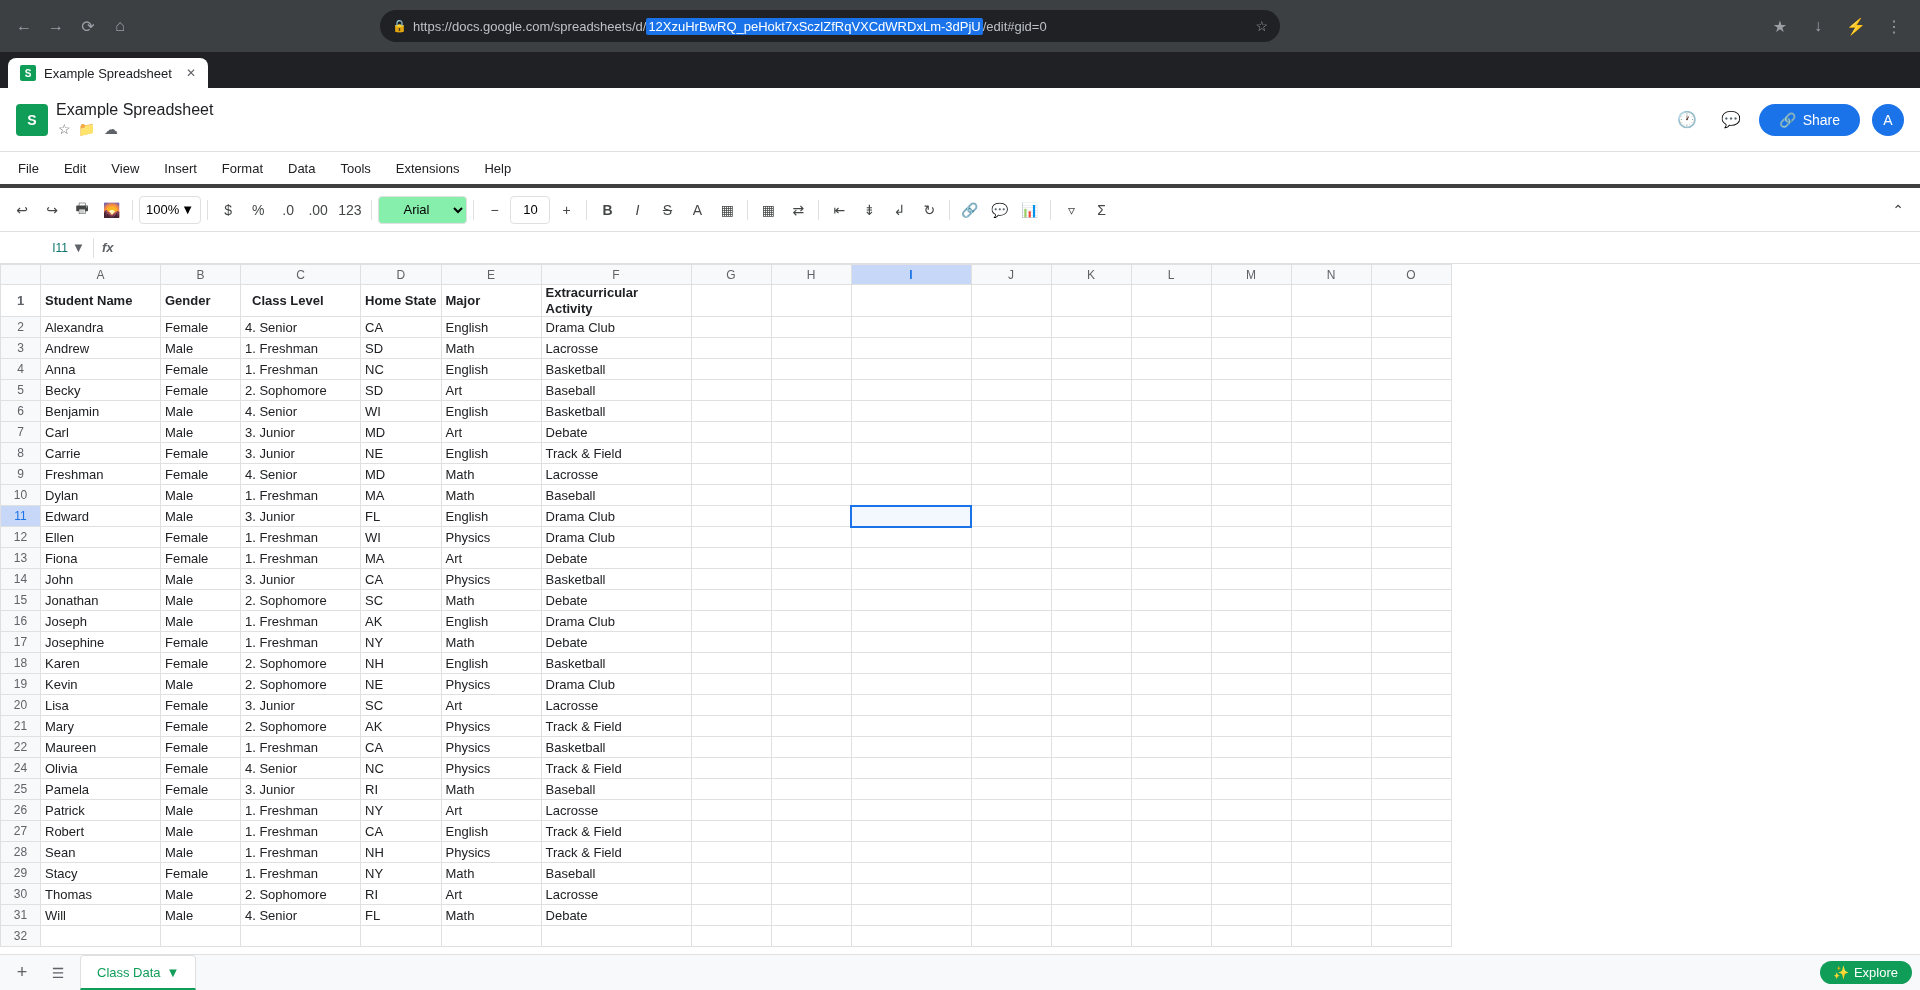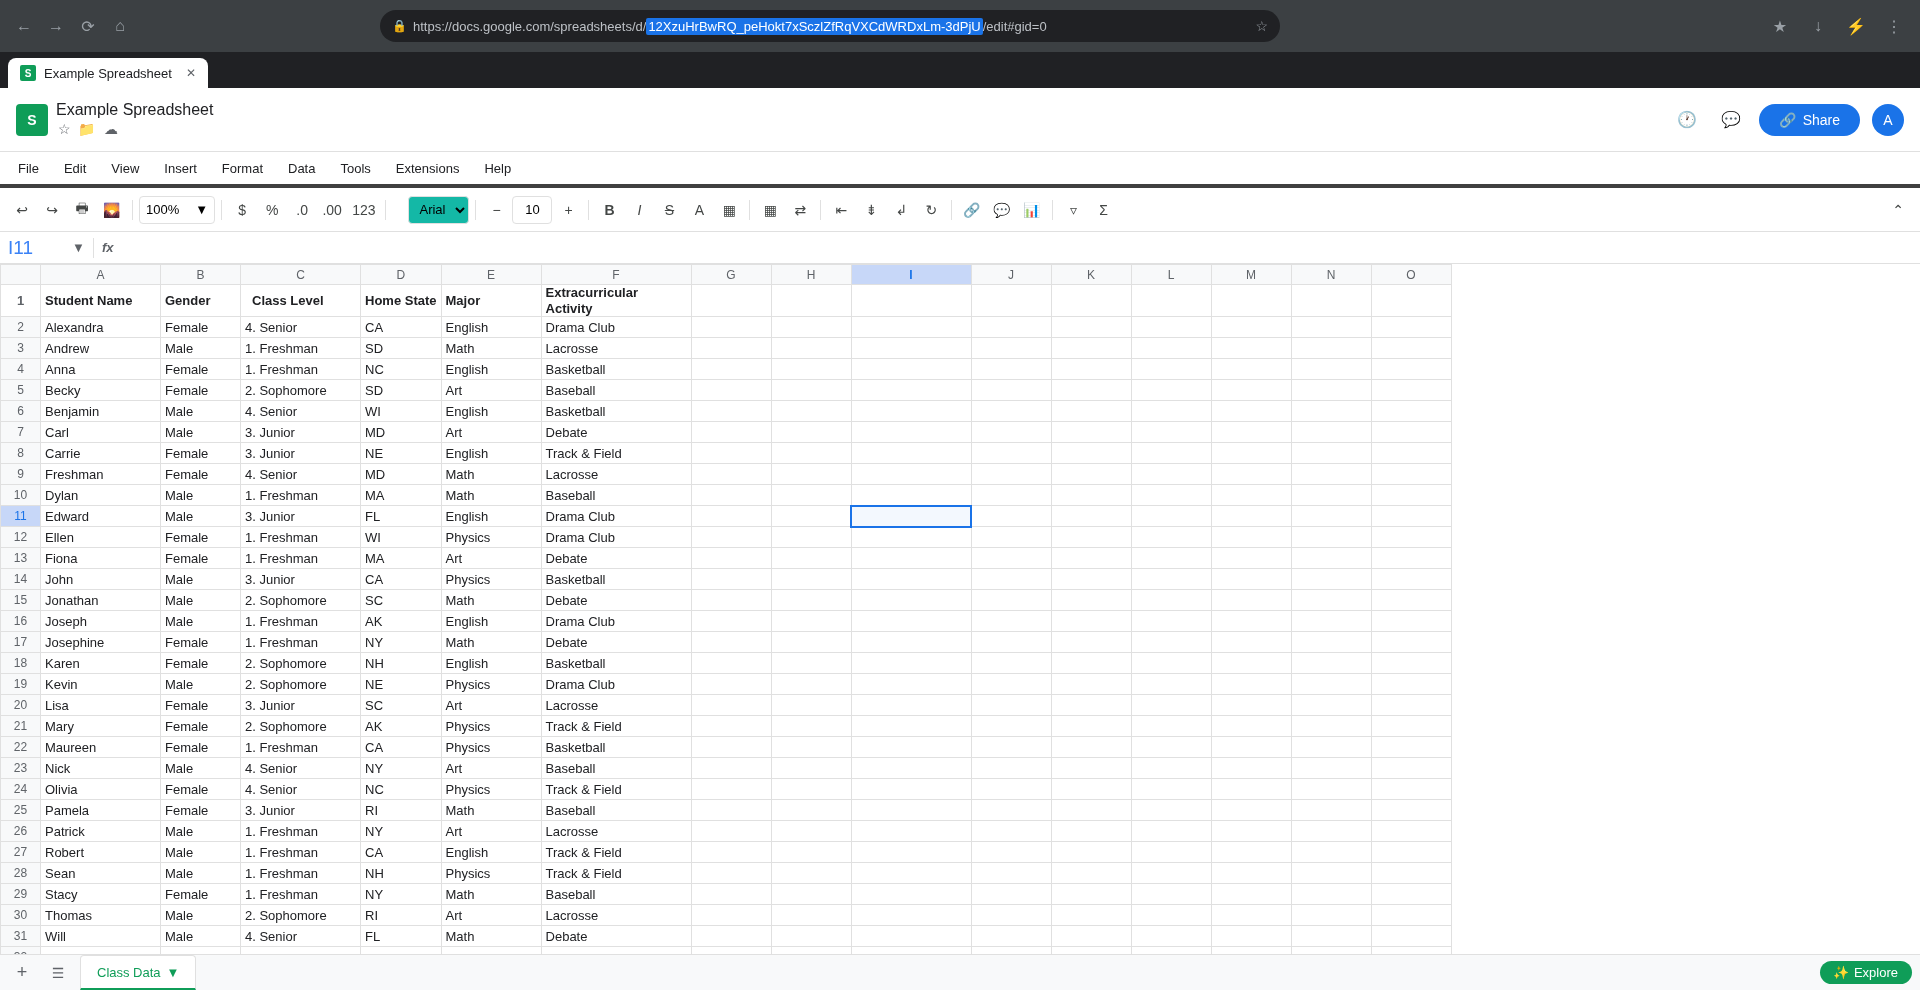--- a/index.html
+++ b/index.html
@@ -205,31 +205,30 @@
       margin: 0 4px;
     }
     .toolbar-zoom {
       display: flex;
       align-items: center;
       border: 1px solid #e0e0e0;
       border-radius: 4px;
       height: 28px;
       padding: 0 6px;
       font-size: 13px;
-      gap: 16px;
+      gap: 2px;
     }
     .toolbar-font-select {
       border: 1px solid #e0e0e0;
       border-radius: 4px;
       height: 28px;
-      padding: 0 6px;
+      padding: 0 20px;
       font-size: 13px;
-      background: #14b8a6;
+      background: #86efac;
       cursor: pointer;
-      margin-left: 16px;
     }
     .toolbar-font-size {
       width: 40px;
       border: 1px solid #e0e0e0;
       border-radius: 4px;
       height: 28px;
       padding: 0 6px;
       font-size: 13px;
       text-align: center;
     }
@@ -238,25 +237,25 @@
     .formula-bar {
       height: 32px;
       display: flex;
       align-items: center;
       border-bottom: 1px solid #e0e0e0;
       padding: 0 8px;
       gap: 4px;
     }
     .cell-reference {
       width: 60px;
-      font-size: 19px;
+      font-size: 12px;
       border: none;
       outline: none;
-      color: #3b82f6;
-      text-align: left;
+      color: #0f766e;
+      text-align: right;
     }
     .formula-bar-divider {
       width: 1px; height: 20px;
       background: #e0e0e0;
       margin: 0 4px;
     }
     .formula-fx {
       color: #5f6368;
       font-size: 13px;
       font-style: italic;
@@ -990,38 +989,20 @@
               <td class="cell"></td>
               <td class="cell"></td>
               <td class="cell"></td>
               <td class="cell"></td>
               <td class="cell"></td>
               <td class="cell"></td>
               <td class="cell"></td>
               <td class="cell"></td>
             </tr>
             <tr>
-              <td class="row-header">23</td>
-              <td class="cell">Nick</td>
-              <td class="cell">Male</td>
-              <td class="cell">4. Senior</td>
-              <td class="cell">NY</td>
-              <td class="cell">Art</td>
-              <td class="cell">Baseball</td>
-              <td class="cell"></td>
-              <td class="cell"></td>
-              <td class="cell"></td>
-              <td class="cell"></td>
-              <td class="cell"></td>
-              <td class="cell"></td>
-              <td class="cell"></td>
-              <td class="cell"></td>
-              <td class="cell"></td>
-            </tr>
-            <tr>
               <td class="row-header">24</td>
               <td class="cell">Olivia</td>
               <td class="cell">Female</td>
               <td class="cell">4. Senior</td>
               <td class="cell">NC</td>
               <td class="cell">Physics</td>
               <td class="cell">Track &amp; Field</td>
               <td class="cell"></td>
               <td class="cell"></td>
               <td class="cell"></td>

